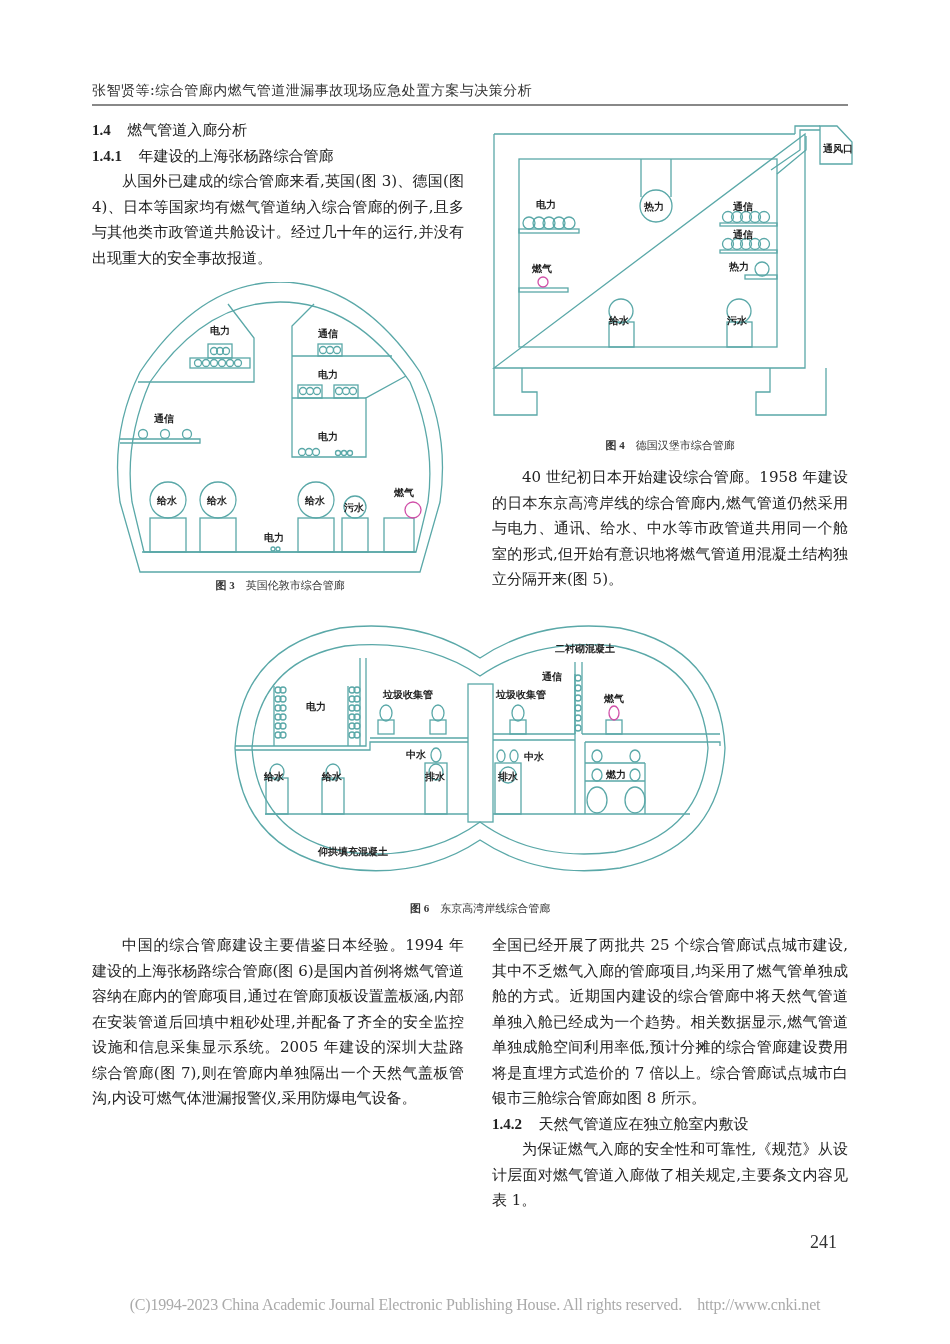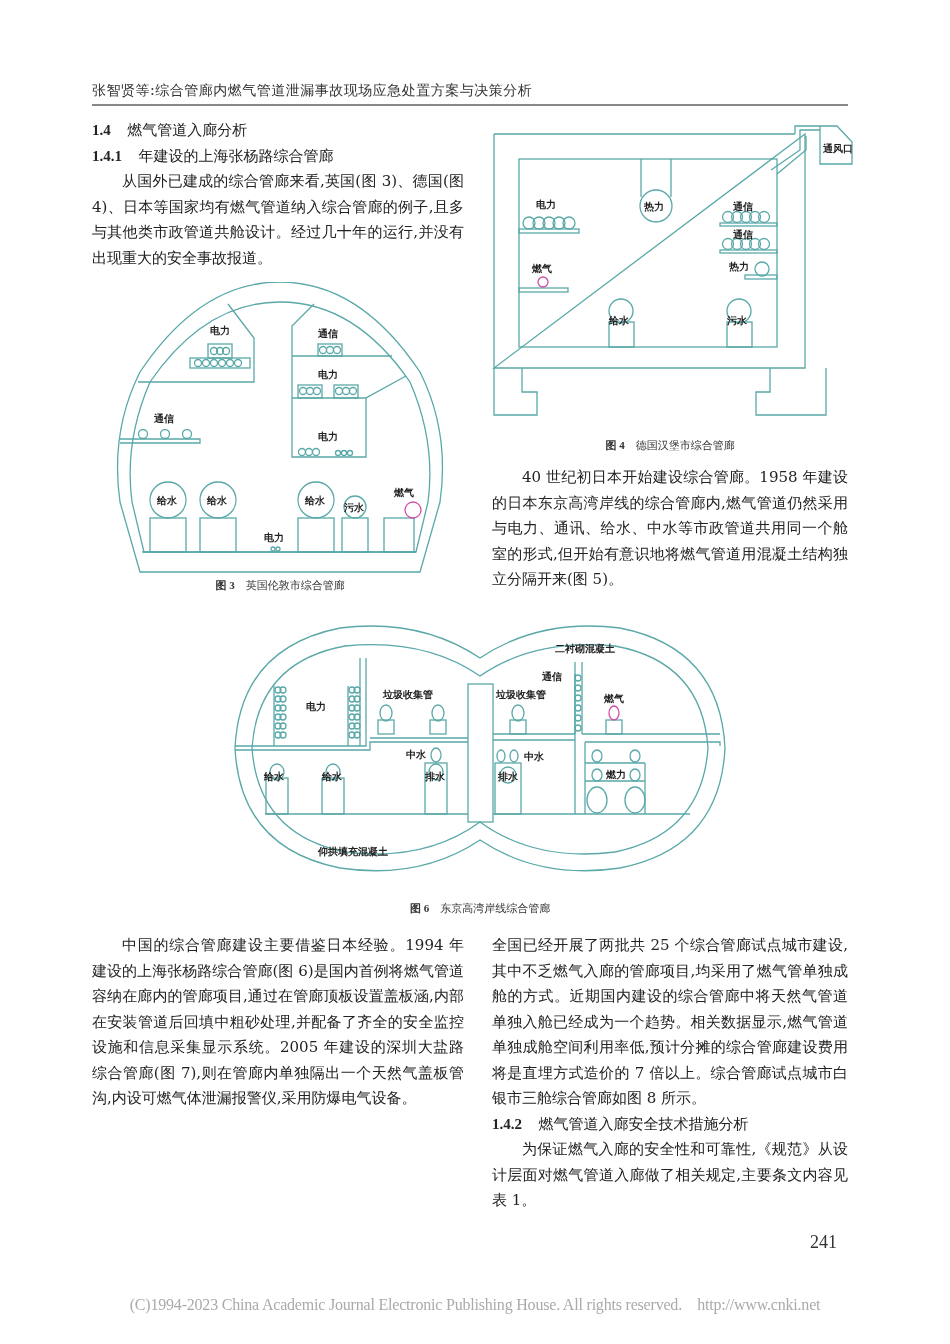--- a/index.html
+++ b/index.html
@@ -294,20 +294,20 @@
   </div>
 </div>
 
 <div class="col" style="left:92px; top:933px; width:372px;">
   <p class="indent">中国的综合管廊建设主要借鉴日本经验。1994 年建设的上海张杨路综合管廊(图 6)是国内首例将燃气管道容纳在廊内的管廊项目,通过在管廊顶板设置盖板涵,内部在安装管道后回填中粗砂处理,并配备了齐全的安全监控设施和信息采集显示系统。2005 年建设的深圳大盐路综合管廊(图 7),则在管廊内单独隔出一个天然气盖板管沟,内设可燃气体泄漏报警仪,采用防爆电气设备。</p>
 </div>
 
 <div class="col" style="left:492px; top:933px; width:356px;">
   <p>全国已经开展了两批共 25 个综合管廊试点城市建设,其中不乏燃气入廊的管廊项目,均采用了燃气管单独成舱的方式。近期国内建设的综合管廊中将天然气管道单独入舱已经成为一个趋势。相关数据显示,燃气管道单独成舱空间利用率低,预计分摊的综合管廊建设费用将是直埋方式造价的 7 倍以上。综合管廊试点城市白银市三舱综合管廊如图 8 所示。</p>
   <div class="sec">
-    <span class="num">1.4.2</span><span>燃气管道入廊安全技术措施分析</span>
+    <span class="num">1.4.2</span><span>天然气管道应在独立舱室内敷设</span>
   </div>
   <p class="indent">为保证燃气入廊的安全性和可靠性,《规范》从设计层面对燃气管道入廊做了相关规定,主要条文内容见表 1。</p>
 </div>
 
 <div class="page-no">241</div>
 
 <div class="footer" style="white-space:pre;">(C)1994-2023 China Academic Journal Electronic Publishing House. All rights reserved.    http://www.cnki.net</div>
 
 </body></html>

